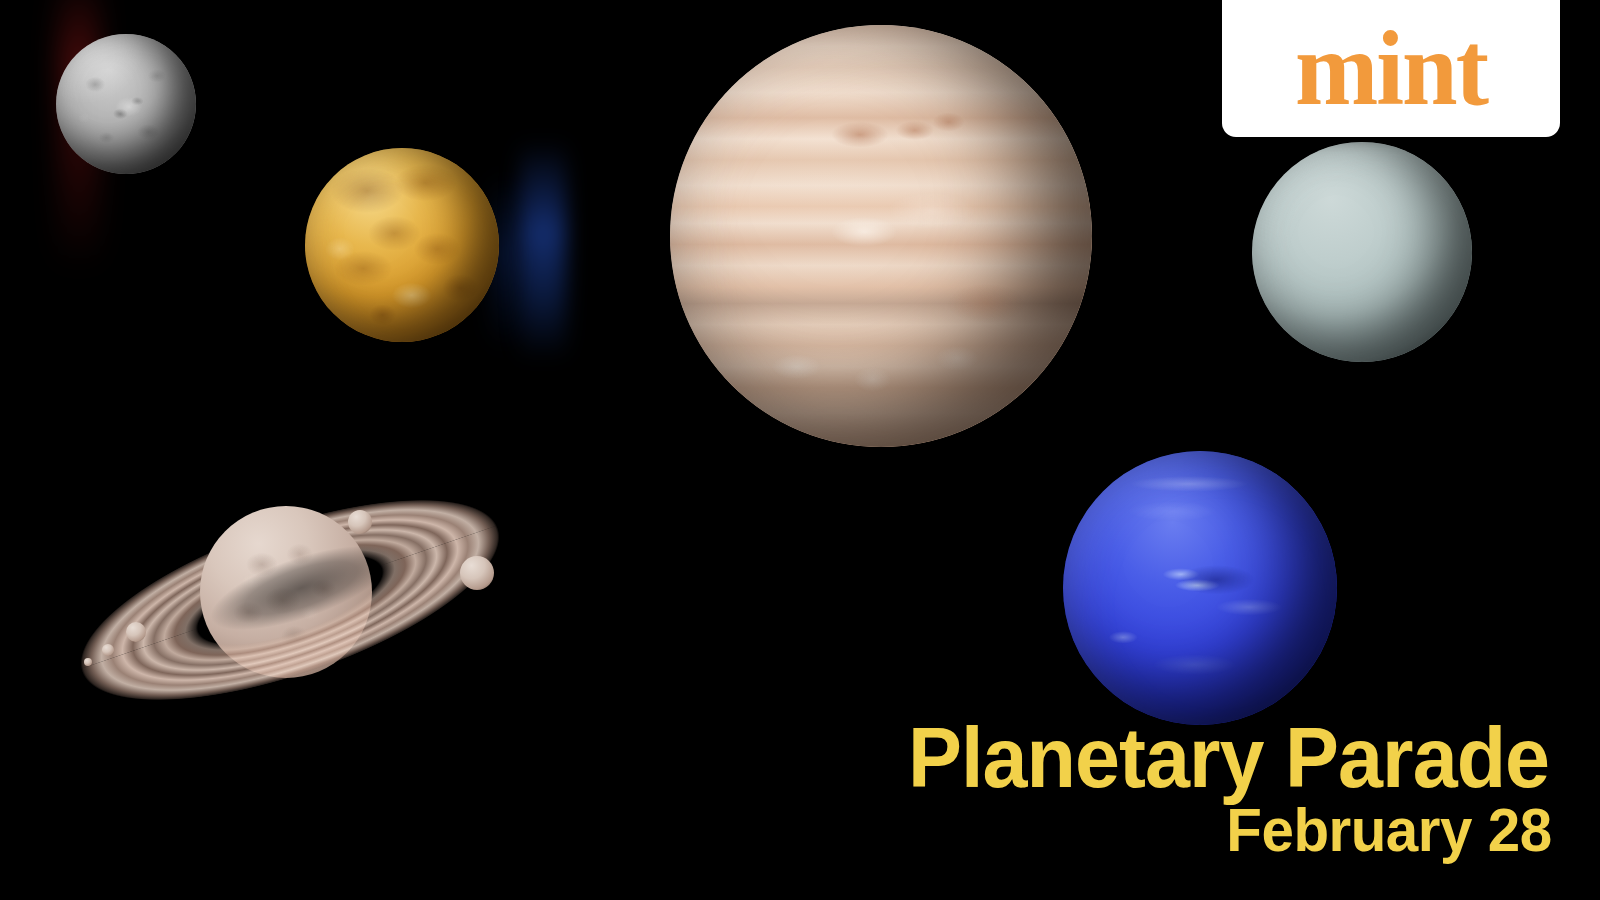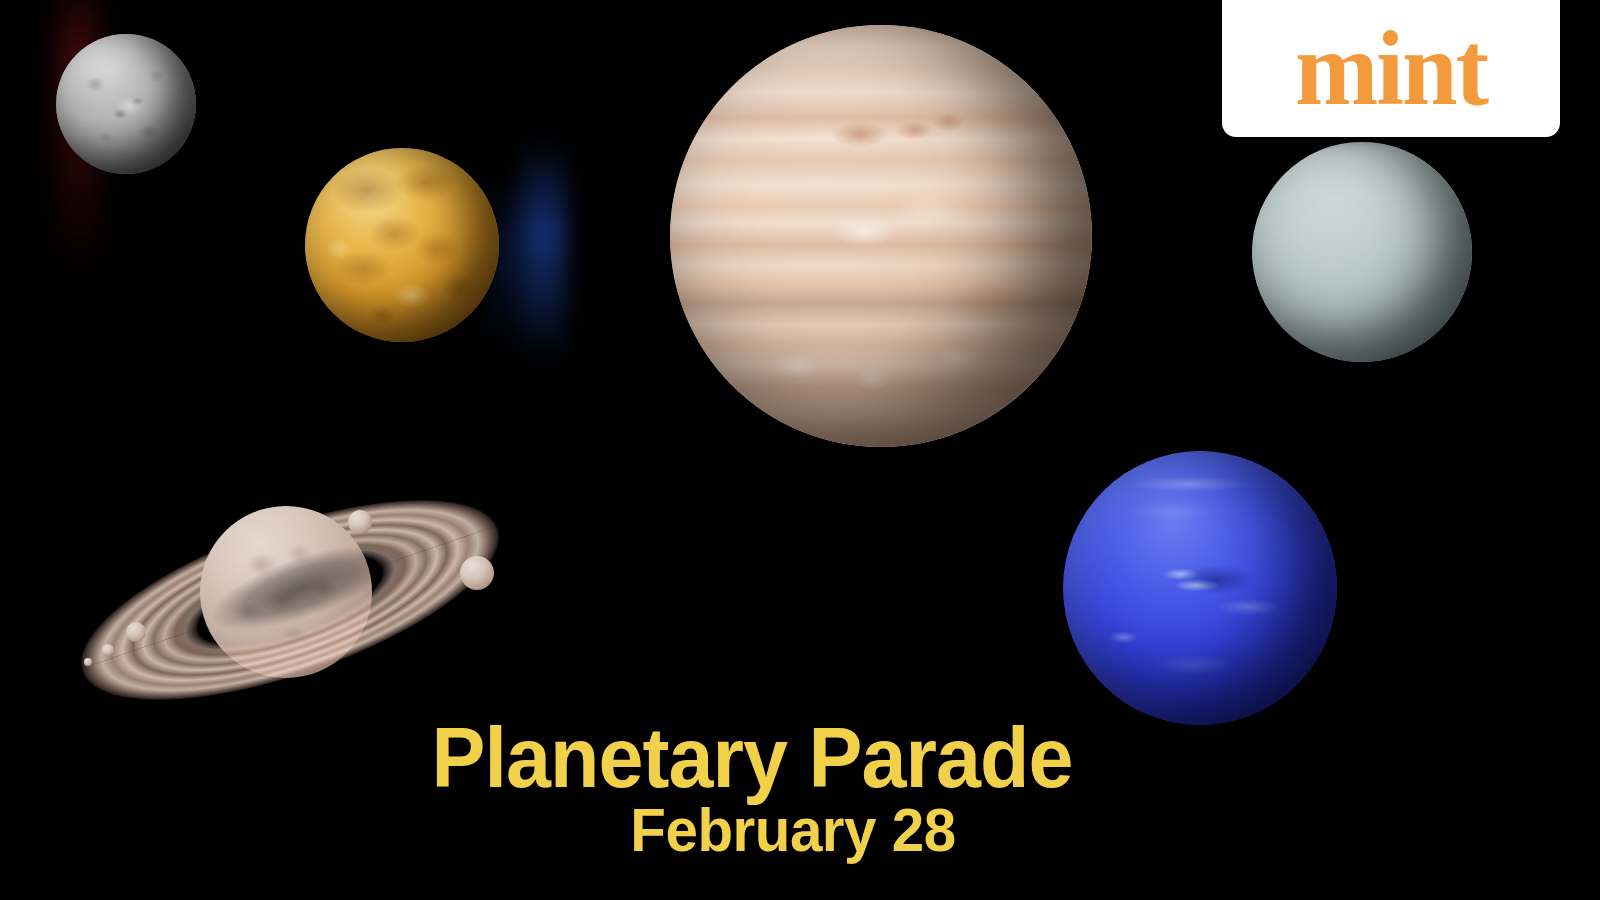--- a/index.html
+++ b/index.html
@@ -284,21 +284,21 @@
     background: radial-gradient(circle at 34% 28%,
       #e8ddd5 0%, #d6c5ba 40%, #b49a8c 72%, #6e584d 92%, #2a211c 100%);
     z-index: 5;
   }
 
   
   #title-block {
     position: absolute;
     left: 0; top: 718px;
     width: 1600px;
-    text-align: center;
+    text-align: right;
   }
   #main-title {
     display: block;
     font-family: "Liberation Sans", sans-serif;
     font-weight: bold;
     font-size: 86px;
     line-height: 0.92;
     letter-spacing: -1px;
     color: #F2D14A;
     transform: scaleX(0.94);

